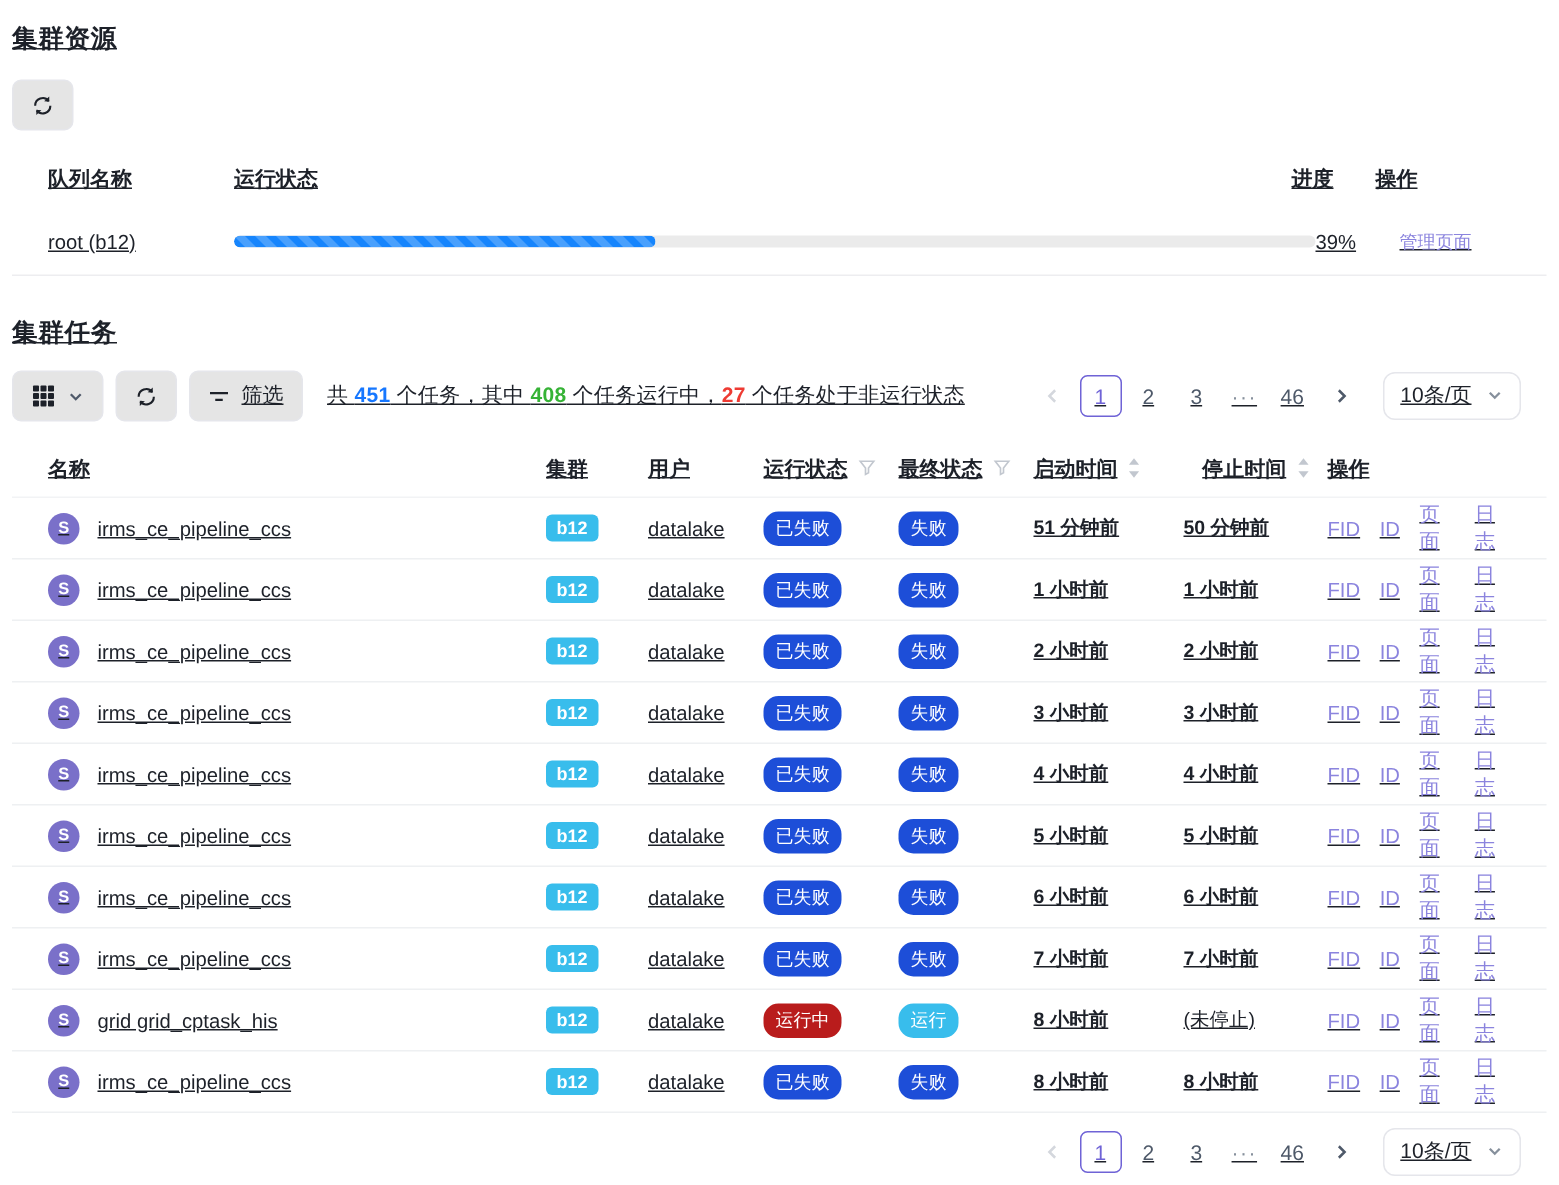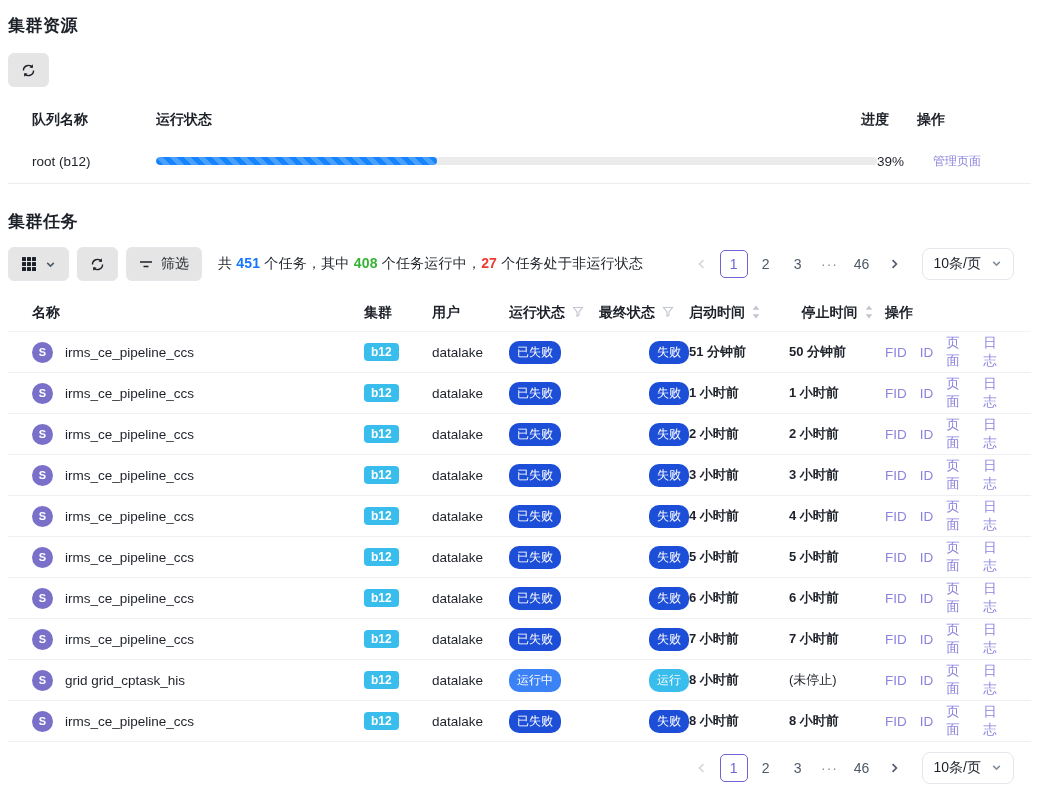--- a/index.html
+++ b/index.html
@@ -1,18 +1,18 @@
 <!DOCTYPE html>
 <html><head>
 <meta charset="utf-8">
 <style>
   * { margin:0; padding:0; box-sizing:border-box; }
   html,body { width:1039px; height:790px; background:#fff; overflow:hidden;
     font-family:"Liberation Sans","DejaVu Sans",sans-serif; color:#1d2129; }
-  .page { padding:14px 8px 0 8px; }
+  .page { padding:14px 8px 0 8px;text-decoration:underline; }
 
   h1.sec-title { font-size:17px; font-weight:700; letter-spacing:.5px; }
 
   
   .btn { display:inline-flex; align-items:center; justify-content:center; gap:8px;
     height:34px; padding:0 12px; background:#e5e5e5; border:1px solid #e5e6eb;
     border-radius:6px; cursor:pointer; font-size:14px; color:#1d2129; }
   .btn svg { display:block; }
   .icon-btn { width:auto; }
 
@@ -54,31 +54,31 @@
   
   .task-table { margin-top:14px; }
   .t-header, .t-row { display:flex; align-items:center; padding:0 24px; }
   .t-header { height:37px; font-size:14px; font-weight:600; border-bottom:1px solid #f2f3f5; }
   .t-header .hcell { display:flex; align-items:center; gap:7px; }
   .t-row { height:41px; border-bottom:1px solid #eef0f2; font-size:13.5px; }
   .c-name { width:332px; flex:none; display:flex; align-items:center; gap:12px; }
   .c-cluster { width:68px; flex:none; }
   .c-user { width:77px; flex:none; }
   .c-run { width:90px; flex:none; }
-  .c-final { width:90px; flex:none;text-align:right; }
+  .c-final { width:90px; flex:none; }
   .c-start { width:100px; flex:none; }
   .c-stop { width:96px; flex:none;justify-content:center; }
   .c-action { flex:1; display:flex; align-items:center; gap:13px; }
   .avatar { width:21px; height:21px; border-radius:50%; background:#7a70c9; color:#fff;
     font-size:11px; font-weight:600; display:inline-flex; align-items:center; justify-content:center; flex:none; }
   .tag { display:inline-block; padding:2px 7px; border-radius:4px; background:#38bdec;
     color:#fff; font-size:12px; font-weight:700; }
   .badge { display:inline-block; padding:3px 8px; border-radius:10px; color:#fff; font-size:12px; }
   .badge-red { background:#1d4ed8; }
-  .badge-green { background:#3b82f6; }
+  .badge-green { background:#b91c1c; }
   .badge-cyan { background:#38bdec; }
   .time { font-weight:700; font-size:13px; }
   .time.plain { font-weight:400; }
   .op-link { color:#8b84de; text-decoration:none; font-size:13.5px; cursor:pointer; }
 
   .footer-bar { display:flex; justify-content:flex-end; align-items:center; gap:14px;
     margin-top:10px; padding-right:17px; }
 </style>
 </head>
 <body>

